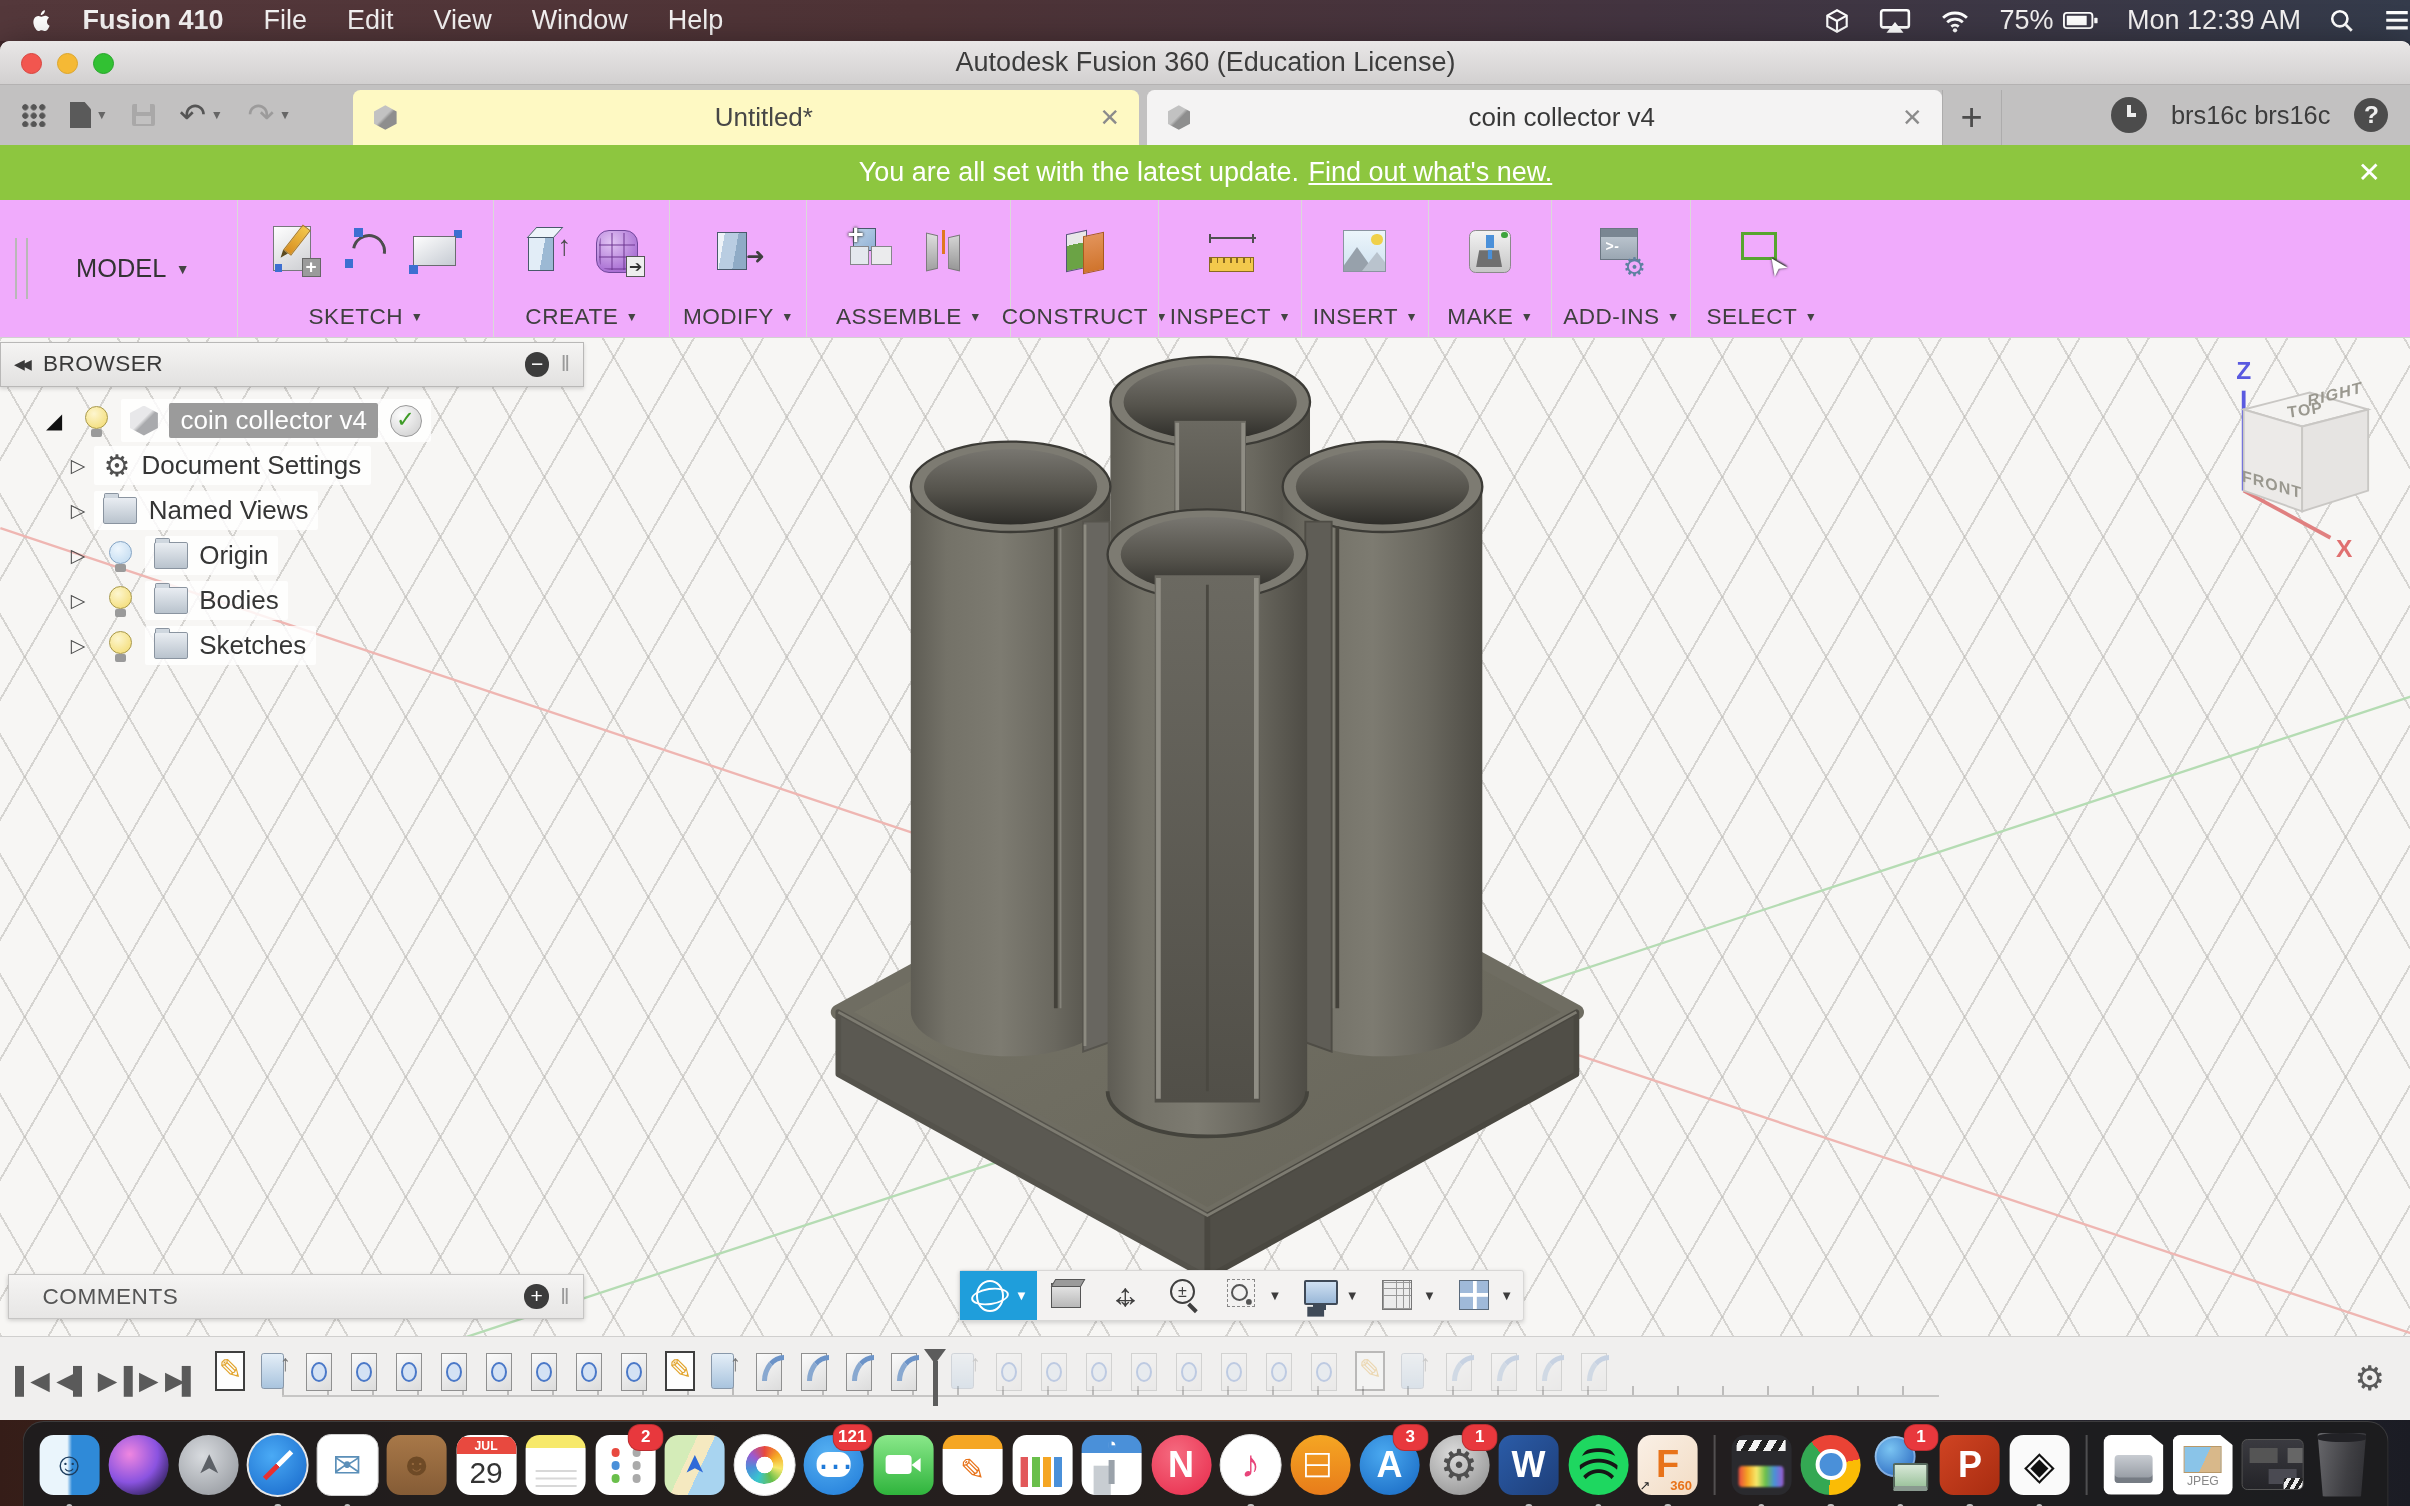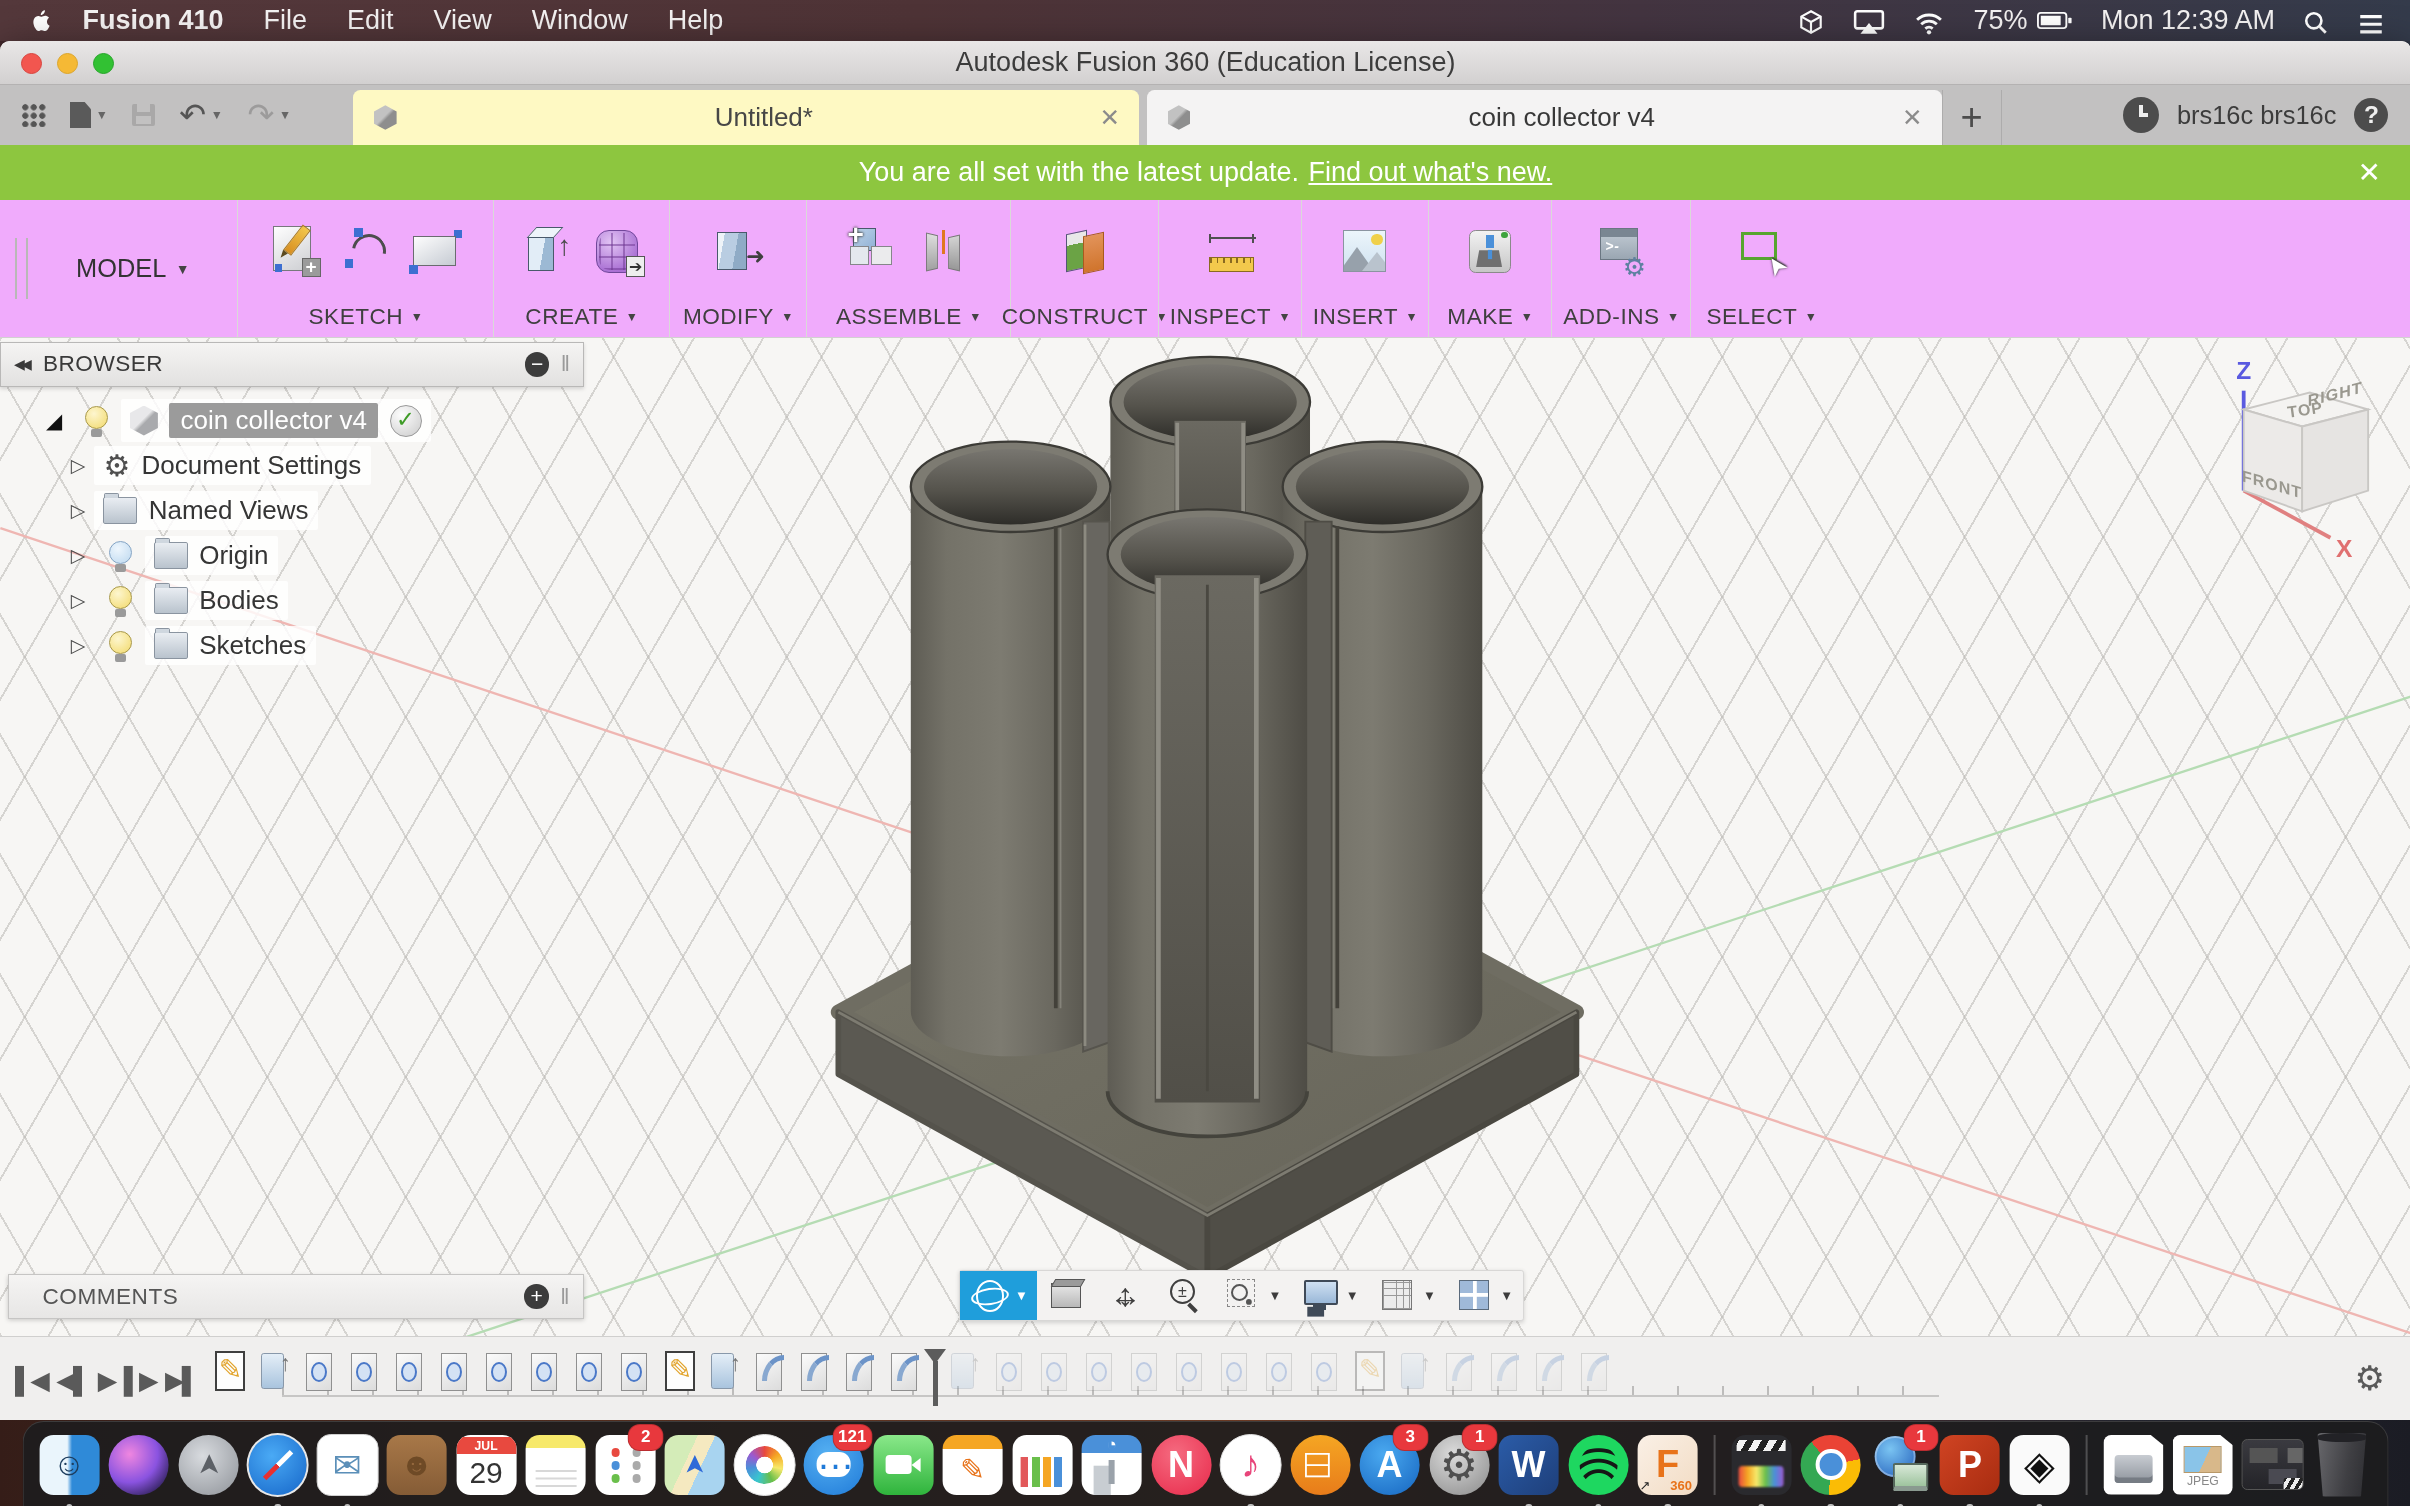--- a/index.html
+++ b/index.html
@@ -7,21 +7,21 @@
   .screen{position:relative;width:2411px;height:1507px;background:linear-gradient(90deg,#40262a 0%,#4e3034 30%,#453341 62%,#2e3443 100%);}
 
   
   .menubar{position:absolute;left:0;top:0;width:2411px;height:41px;display:flex;align-items:center;
     background:linear-gradient(90deg,#54383b 0%,#4e3336 38%,#44344ا 60%,#403848 72%,#343b4b 100%);
     background:linear-gradient(90deg,#54383b 0%,#4e3336 38%,#433440 68%,#343b4b 100%);
     color:#f4f2f2;font-size:27px;}
   .apple{margin-left:28px;display:flex;align-items:center;}
   .mb-app{font-weight:bold;margin-left:30px;}
   .mb-item{margin-left:40px;}
-  .mb-right{margin-left:auto;display:flex;align-items:flex-end;gap:28px;padding-right:26px;}
+  .mb-right{margin-left:auto;display:flex;align-items:center;gap:28px;}
   .mb-right svg{display:block;}
   .mb-batt{display:flex;align-items:center;gap:9.4px;}
 
   
   .window{position:absolute;left:0;top:41px;width:2411px;height:1379px;background:#efeeed;border-radius:9.4px 9.4px 0 0;overflow:hidden;box-shadow:0 9.4px 38px rgba(0,0,0,.5);}
   .titlebar{position:relative;height:43px;background:linear-gradient(#e9e7e7,#d2d0d0);border-bottom:0.9px solid #b4b2b2;border-radius:9.4px 9.4px 0 0;}
   .tl-dots{position:absolute;left:21px;top:12.2px;display:flex;gap:15px;}
   .tdot{width:19px;height:19px;border-radius:50%;}
   .tdot.r{background:#f2564f;border:0.9px solid #d8443e;}
   .tdot.y{background:#f5b935;border:0.9px solid #dca52a;}
@@ -41,21 +41,21 @@
   .ctl .dd{font-size:12.2px;color:#666;margin-left:4.7px;}
   .dim{color:#9c9b9b;}
   .tab{height:55px;display:flex;align-items:center;border-radius:7.5px 7.5px 0 0;padding:0 21px;position:relative;}
   .tab.inactive{background:#fef9c3;width:744px;margin-left:62px;}
   .tab.active{background:#f4f3f3;width:753px;margin-left:7.5px;}
   .tab .cube{width:22.6px;height:24.5px;background:linear-gradient(135deg,#c2c2c2 45%,#8e8e8e 55%);clip-path:polygon(50% 0,100% 25%,100% 75%,50% 100%,0 75%,0 25%);margin-right:13px;}
   .tab .tlabel{flex:0 1 auto;margin:0 auto;font-size:26px;color:#474747;}
   .tab.active .tlabel{color:#383838;}
   .tab .tclose{position:absolute;right:19px;font-size:24.5px;color:#8b8b8b;}
   .newtab{width:58px;height:55px;display:flex;align-items:center;justify-content:center;font-size:38px;color:#4c4c4c;border-left:0.9px solid #adacac;border-right:0.9px solid #adacac;}
-  .tb-right{margin-left:auto;display:flex;align-items:center;gap:18px;height:60px;padding-right:22.6px;}
+  .tb-right{margin-left:auto;display:flex;align-items:center;gap:24px;height:60px;padding-right:22.6px;}
   .clockicon{width:36px;height:36px;border-radius:50%;background:#4c4c4c;position:relative;}
   .clockicon::before{content:"";position:absolute;left:16px;top:7.5px;width:3.8px;height:11.3px;background:#eee;}
   .clockicon::after{content:"";position:absolute;left:16px;top:16px;width:9.4px;height:3.8px;background:#eee;}
   .username{font-size:25.4px;color:#3c3c3c;}
   .helpicon{width:34px;height:34px;border-radius:50%;background:#4c4c4c;color:#efefef;font-size:24.5px;font-weight:bold;display:flex;align-items:center;justify-content:center;}
 
   
   .banner{position:relative;height:55px;background:#8dc63f;display:flex;align-items:center;justify-content:center;color:#fff;font-size:27px;}
   .banner a{color:#fff;text-decoration:underline;margin-left:9.4px;}
   .banner .bclose{position:absolute;right:30px;font-size:28px;color:#fff;}

